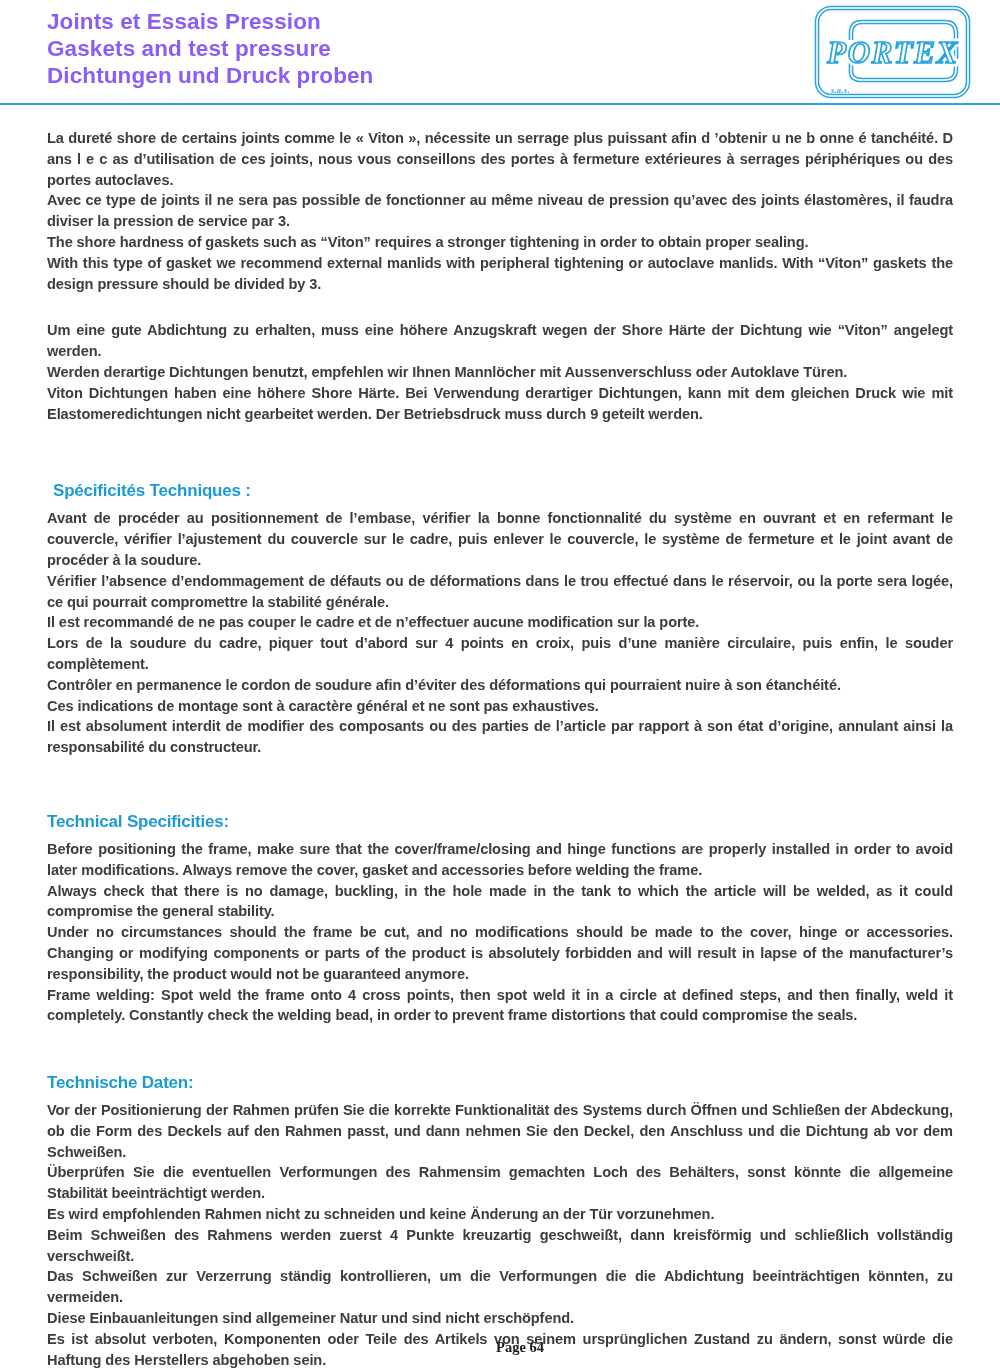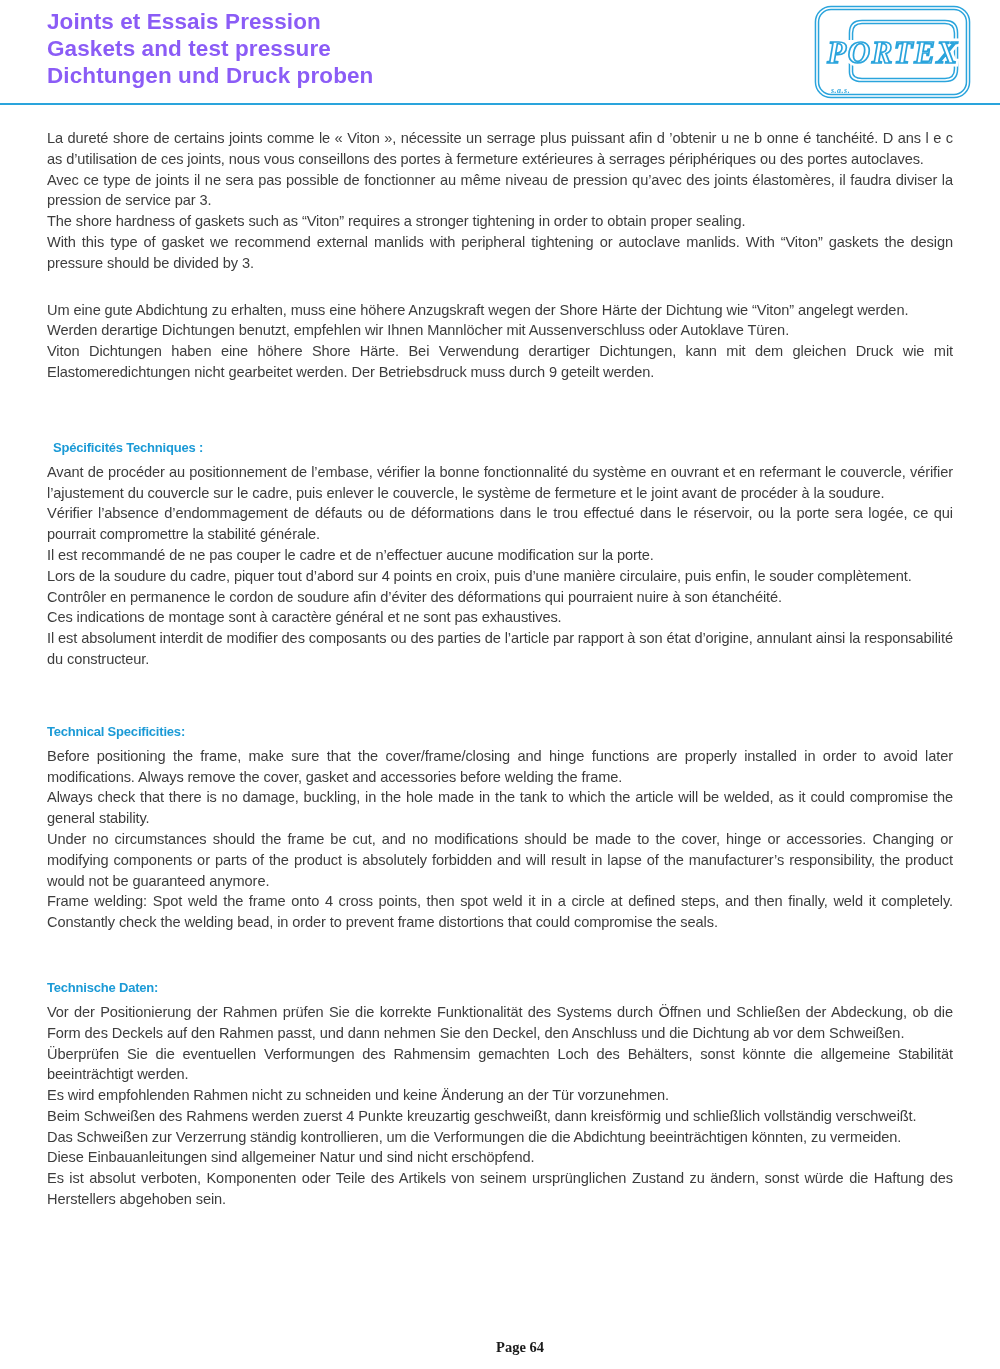--- a/index.html
+++ b/index.html
@@ -27,39 +27,39 @@
     position: absolute;
     left: 0; top: 103px;
     width: 1000px; height: 2px;
     background: #2aa4dc;
   }
   .logo-wrap { position: absolute; right: 27px; top: 4px; width: 160px; height: 97px; font-style: italic; }
   .logo-wrap svg { display: block; width: 160px; height: 97px; }
 
   
   .content { position: relative; padding: 0 47px; }
-  .para { color: #3d3d3d; }
+  .para { color: #3d3d3d; font-weight: bold; }
   .seg {
     font-size: 14.6px;
     line-height: 20.8px;
     text-align: justify;
     letter-spacing: -0.1px;
     color: #3d3d3d;
   }
   .intro-fr { margin-top: 23px; }
   .intro-en { }
   .intro-de { margin-top: 26px; }
 
   .section-fr { margin-top: 57px; }
   .section-en { margin-top: 54px; }
   .section-de { margin-top: 47px; }
 
   .sec-heading {
     margin: 16px 0 7px 0;
-    font-size: 13px;
+    font-size: 17px;
     font-weight: bold;
     color: #1b9ad6;
     letter-spacing: -0.2px;
   }
   .section-fr .sec-heading { padding-left: 6px; }
 
   
   .footer {
     position: absolute;
     left: 0; top: 1339px;

